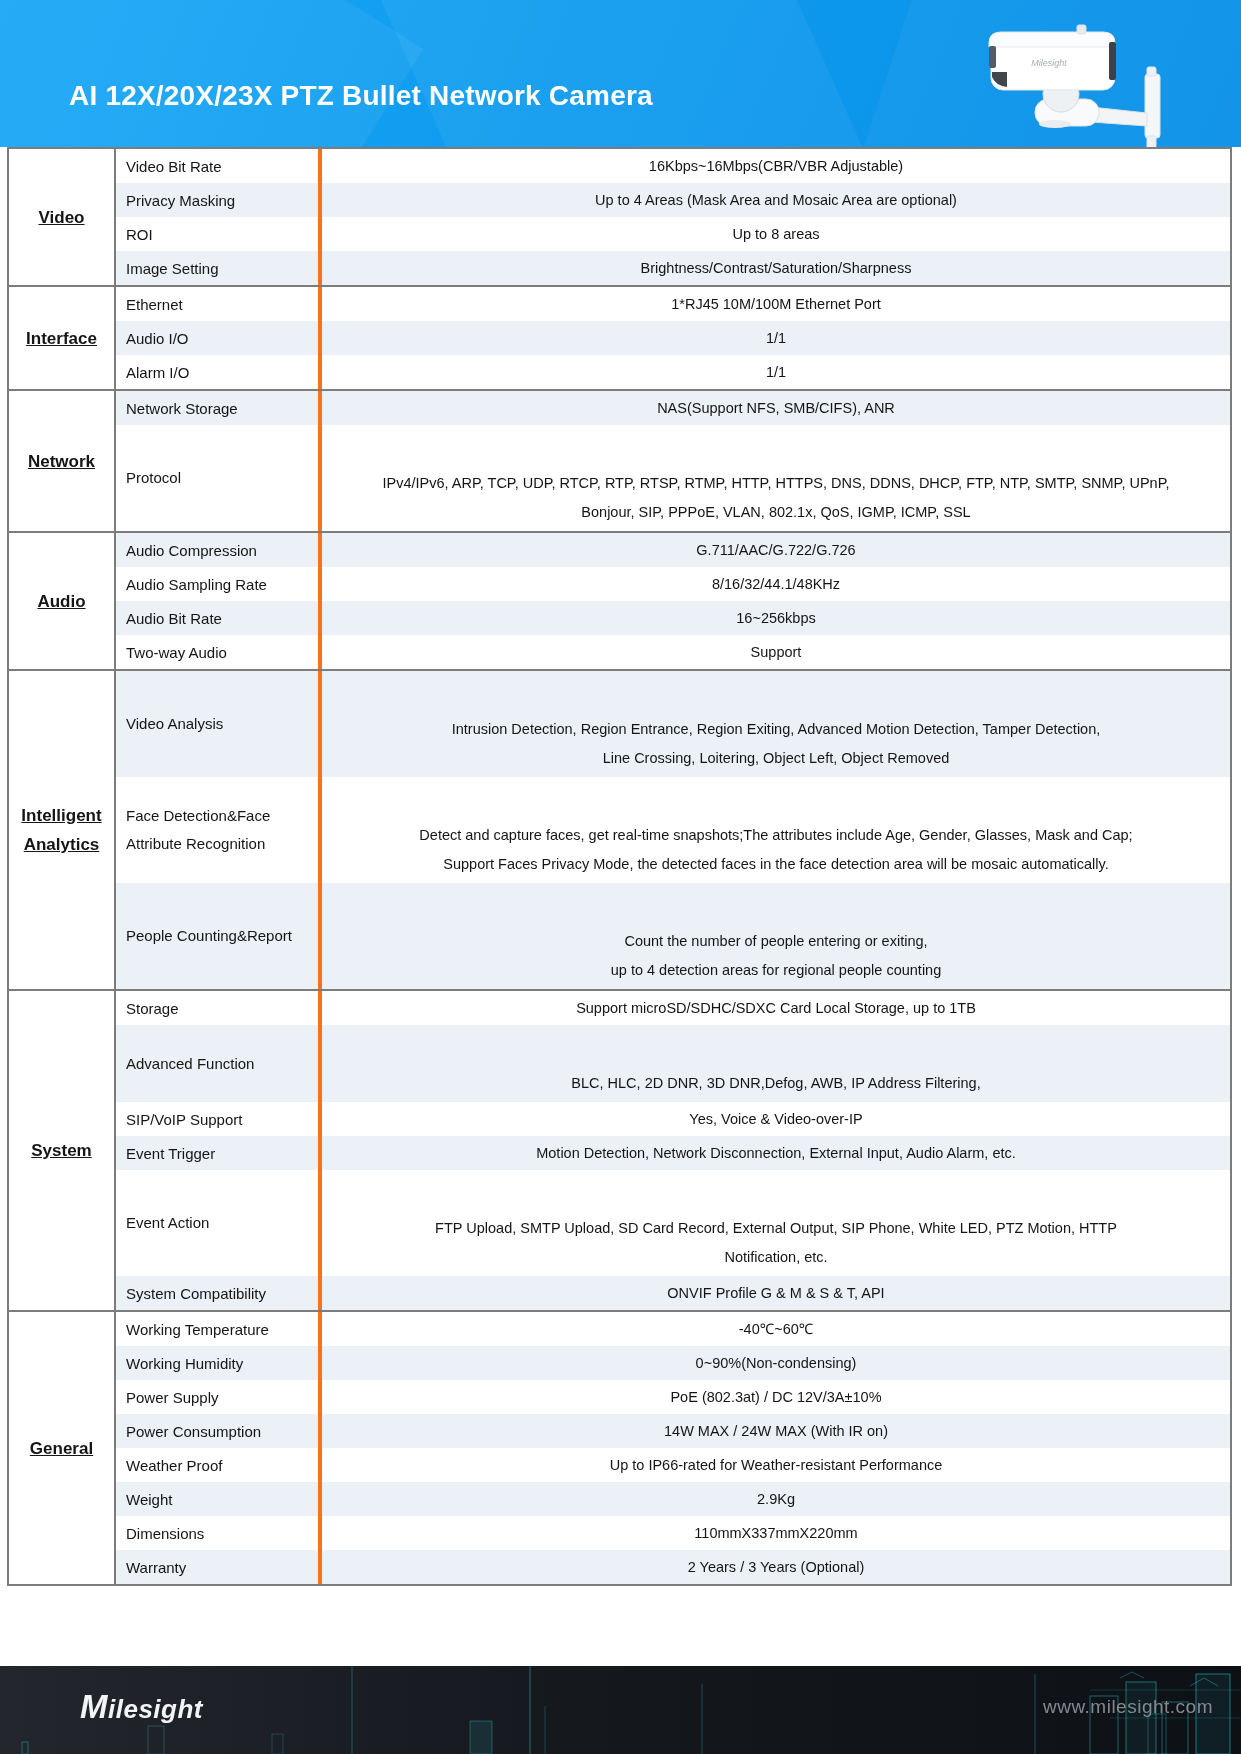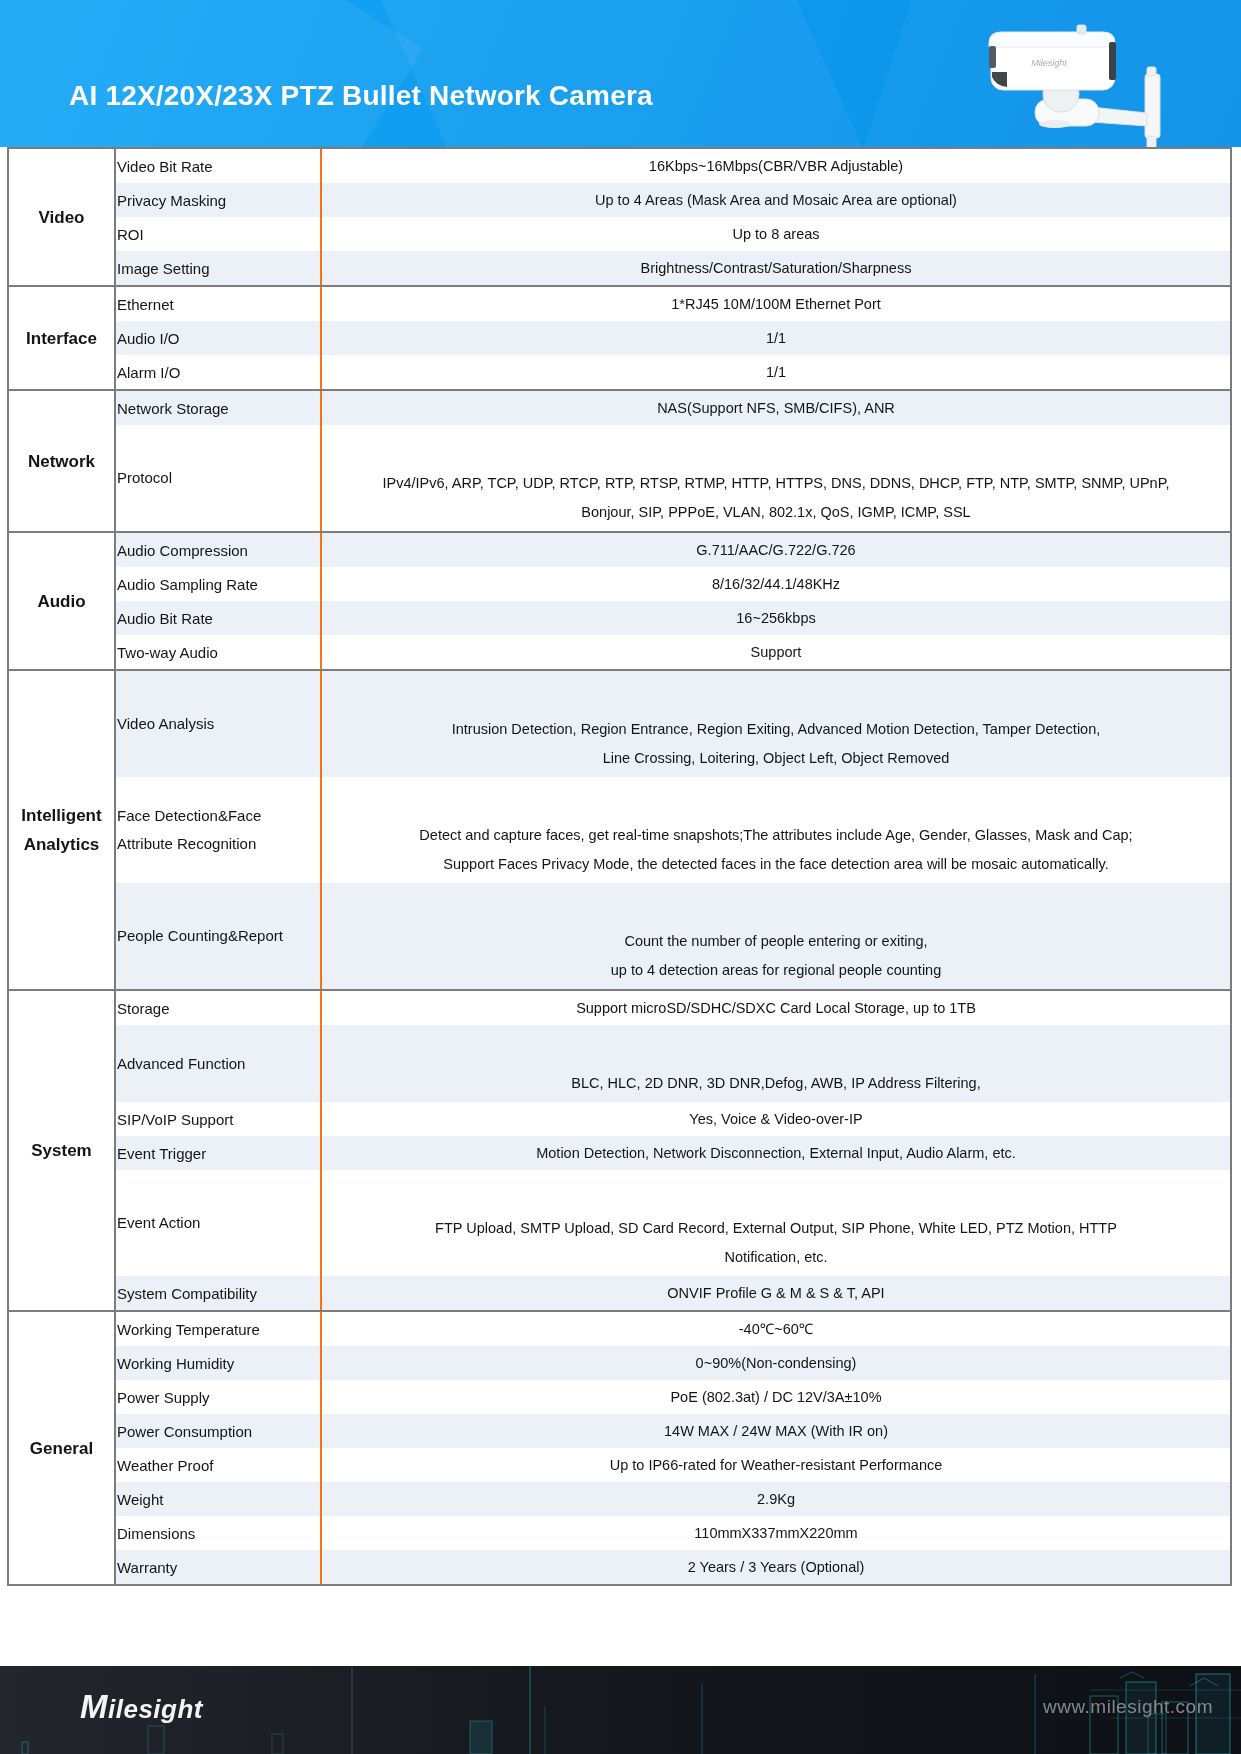--- a/index.html
+++ b/index.html
@@ -13,27 +13,27 @@
   .banner .shard.s1 { left:-60px; top:-90px; width:420px; height:360px; transform:rotate(32deg); }
   .banner .shard.s2 { left:430px; top:-140px; width:380px; height:420px; transform:rotate(-24deg); }
   .banner .shard.s3 { left:880px; top:-60px; width:420px; height:380px; transform:rotate(18deg); background:rgba(255,255,255,0.04); }
   .banner h1 { position:absolute; left:55px; top:66px; margin:14px; color:#ffffff; font-size:28px; font-weight:600; letter-spacing:0.2px; z-index:2; }
   .camera-wrap { position:absolute; top:20px; right:64px; width:192px; height:136px; z-index:5; }
 
   
   .spec-table { position:absolute; top:147px; left:7px; width:1225px; border:2px solid #7c7c7c; color:#151515; background:#fff; z-index:2; }
   .section { display:flex; border-top:2px solid #7c7c7c; }
   .section:first-child { border-top:none; }
-  .cat { flex:0 0 107px; border-right:2px solid #7c7c7c; display:flex; flex-direction:column; align-items:center; justify-content:center; font-weight:bold; font-size:17px; background:#fff; text-align:center; }
+  .cat { flex:0 0 107px; border-right:2px solid #7c7c7c; display:flex; flex-direction:column; align-items:center; justify-content:center; font-weight:bold; font-size:17px; background:#fff; text-align:center;text-decoration:underline; }
   .cat div { line-height:29px; }
   .rows { flex:1; display:flex; flex-direction:column; min-width:0; }
   .row { display:flex; min-height:34px; }
   .row.tall { min-height:59px; }
   .row.alt { background:#ecf1f8; }
-  .lbl { flex:0 0 206px; border-right:2px solid #f97316; display:flex; flex-direction:column; justify-content:center; padding-left:1px; font-size:15px; line-height:19px; }
+  .lbl { flex:0 0 206px; border-right:4px solid #f97316; display:flex; flex-direction:column; justify-content:center; padding-left:10px; font-size:15px; line-height:19px; }
   .row.tall .lbl { line-height:28px; }
   .val { flex:1; display:flex; flex-direction:column; justify-content:center; text-align:center; font-size:14.5px; line-height:19px; padding:4px 10px; min-width:0; }
   .row.tall .val { line-height:29px;margin-top:40px; }
 
   
   footer { position:absolute; left:0; bottom:0; width:100%; height:88px; background:linear-gradient(90deg,#23262c 0%,#15181d 45%,#0d1015 100%); overflow:hidden; }
   footer svg.city { position:absolute; inset:0; }
   .logo { position:absolute; left:80px; top:22px; color:#f3f4f5; font-style:italic; font-weight:600; font-size:26px; letter-spacing:0.5px; }
   .logo .logo-m { font-size:33px; font-weight:700; }
   .site { position:absolute; right:28px; top:30px; font-size:19px; color:#828a90; letter-spacing:0.5px; }

